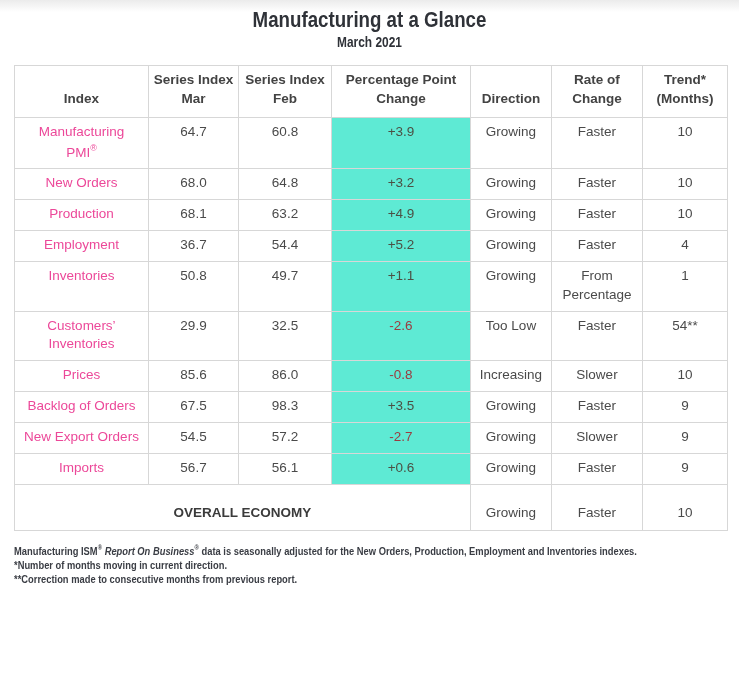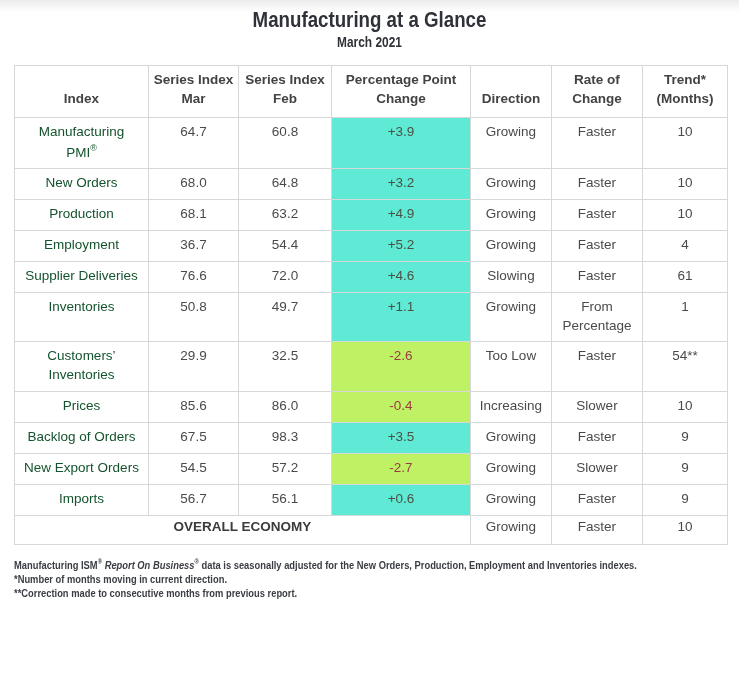--- a/index.html
+++ b/index.html
@@ -47,25 +47,25 @@
     padding: 5px 4px 8px 4px;
     white-space: pre-line;
     line-height: 1.4;
     background: #ffffff;
   }
   table.glance td {
     vertical-align: top;
     padding: 5px 8px 6px 8px;
     line-height: 1.4;
   }
-  td.index-cell { text-align: left; padding-left: 10px; color: #14532d; }
+  td.index-cell { text-align: left; padding-left: 10px; color: #ec4899; }
   td.index-cell sup { font-size: 9px; }
   td.change-cell.pos { background: #5eead4; color: #4c5044; }
-  td.change-cell.neg { background: #bef264; color: #9b3b40; }
-  tr.summary-row td { padding-top: 2px; padding-bottom: 7px; }
+  td.change-cell.neg { background: #5eead4; color: #9b3b40; }
+  tr.summary-row td { padding-top: 19px; padding-bottom: 7px; }
   tr.summary-row td.summary-label-cell { font-weight: 700; color: #3b3b3b; }
   .footnotes {
     margin: 13px 0 0 14px;
     color: #3a3d44;
     font-size: 11px;
     font-weight: 700;
     line-height: 1.22;
     transform: scaleX(0.85); transform-origin: left top;
     white-space: nowrap;
   }
@@ -141,29 +141,20 @@
         <tr>
           <td class="index-cell">Employment</td>
           <td>36.7</td>
           <td>54.4</td>
           <td class="change-cell pos">+5.2</td>
           <td>Growing</td>
           <td>Faster</td>
           <td>4</td>
         </tr>
         <tr>
-          <td class="index-cell">Supplier Deliveries</td>
-          <td>76.6</td>
-          <td>72.0</td>
-          <td class="change-cell pos">+4.6</td>
-          <td>Slowing</td>
-          <td>Faster</td>
-          <td>61</td>
-        </tr>
-        <tr>
           <td class="index-cell">Inventories</td>
           <td>50.8</td>
           <td>49.7</td>
           <td class="change-cell pos">+1.1</td>
           <td>Growing</td>
           <td>From Percentage</td>
           <td>1</td>
         </tr>
         <tr>
           <td class="index-cell">Customers’ Inventories</td>
@@ -171,21 +162,21 @@
           <td>32.5</td>
           <td class="change-cell neg">-2.6</td>
           <td>Too Low</td>
           <td>Faster</td>
           <td>54**</td>
         </tr>
         <tr>
           <td class="index-cell">Prices</td>
           <td>85.6</td>
           <td>86.0</td>
-          <td class="change-cell neg">-0.4</td>
+          <td class="change-cell neg">-0.8</td>
           <td>Increasing</td>
           <td>Slower</td>
           <td>10</td>
         </tr>
         <tr>
           <td class="index-cell">Backlog of Orders</td>
           <td>67.5</td>
           <td>98.3</td>
           <td class="change-cell pos">+3.5</td>
           <td>Growing</td>

